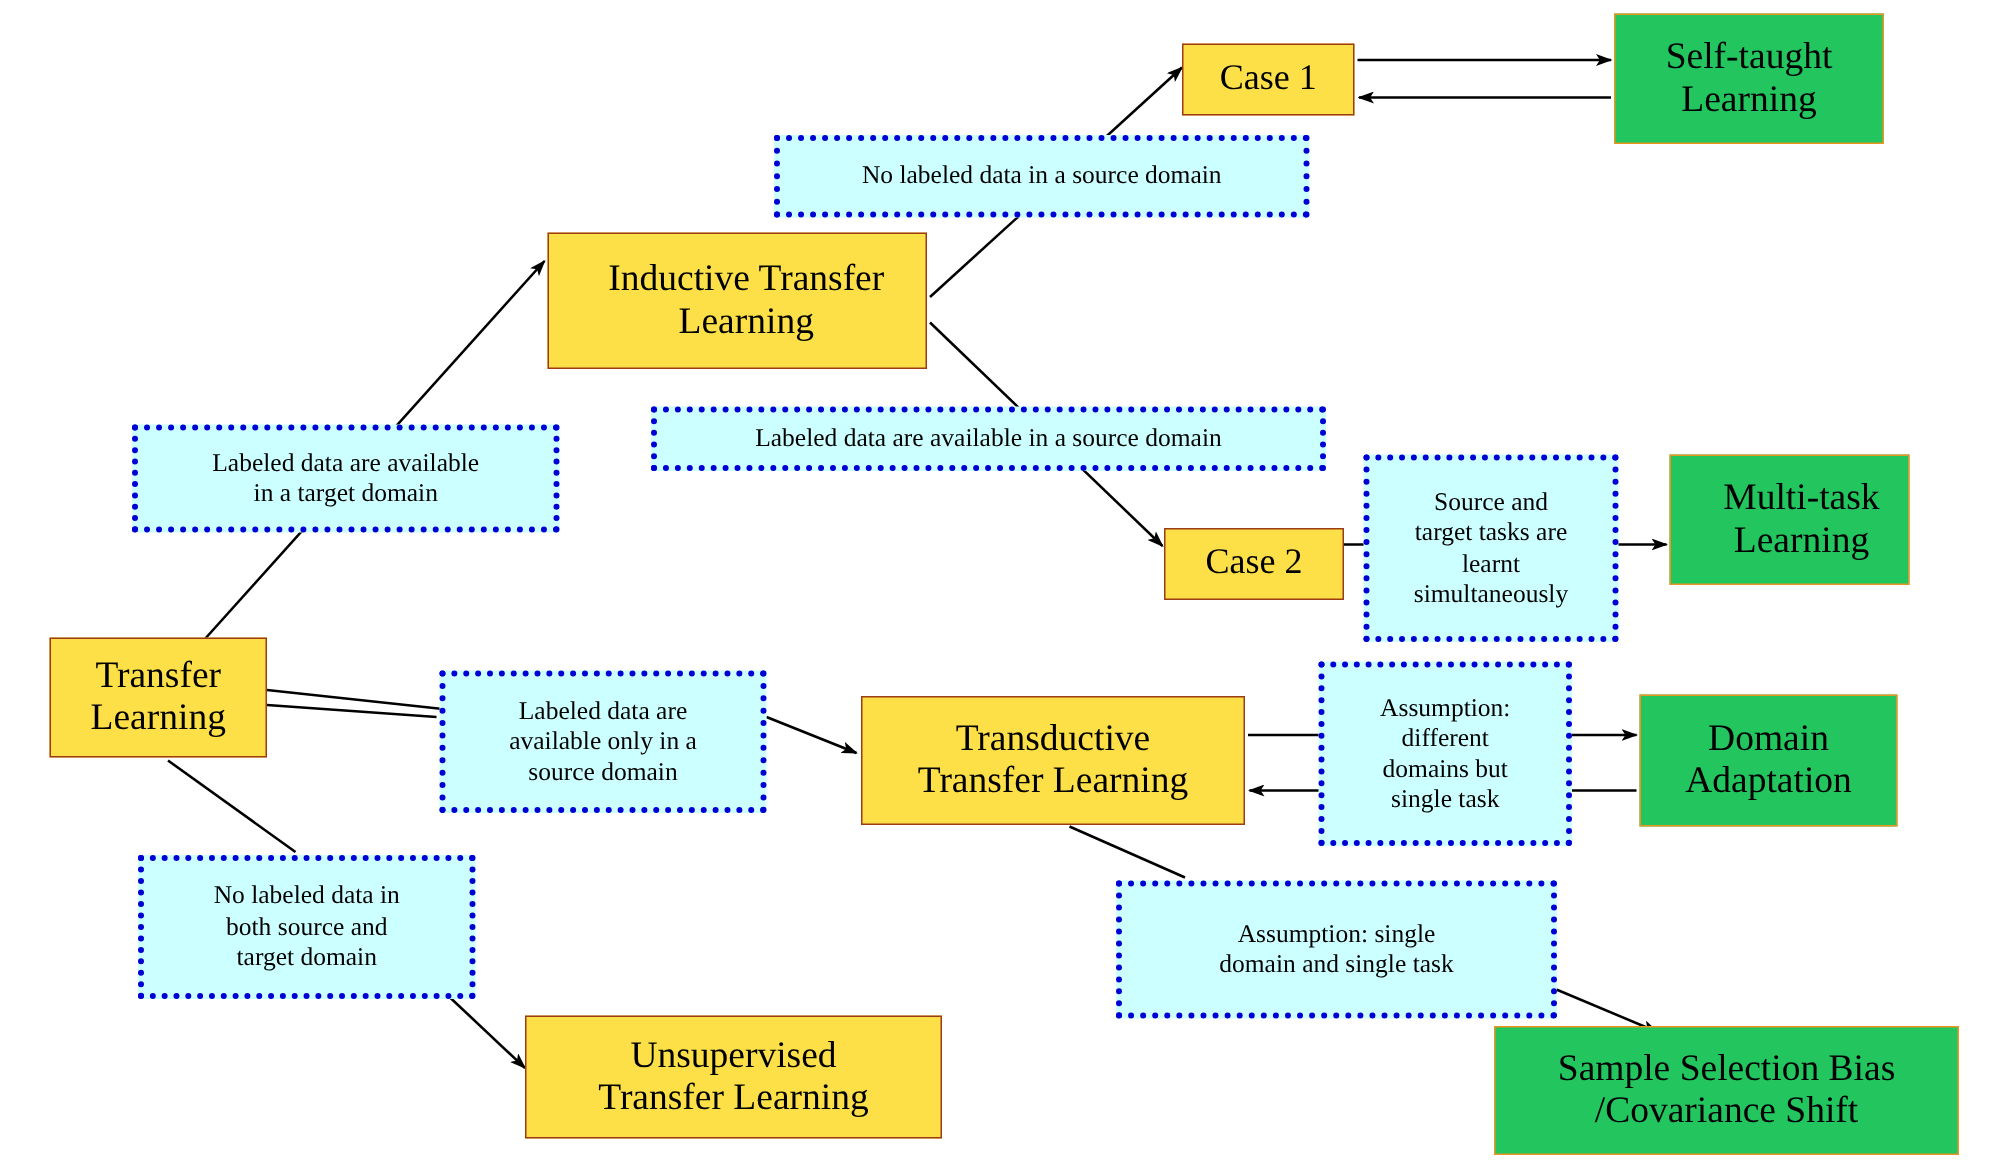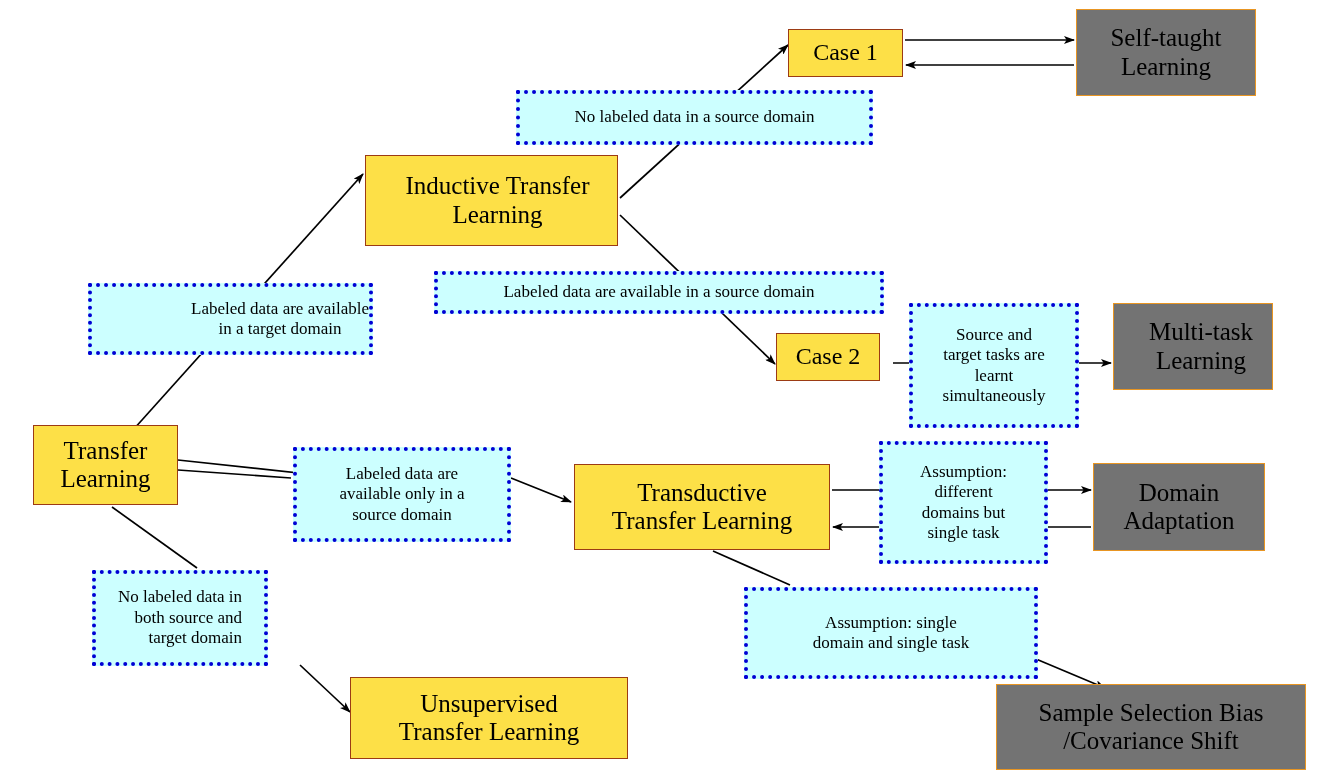--- a/index.html
+++ b/index.html
@@ -33,21 +33,21 @@
     text-align: center;
     color: #000000;
     line-height: 1.14;
     z-index: 2;
   }
   .node-cat {
     background: #fde047;
     border: 1px solid #9c3b14;
   }
   .node-app {
-    background: #737373;
+    background: #22c55e;
     border: 1px solid #e89522;
   }
   .node-cond {
     background: #ccffff;
     border: 4px dotted #0000d4;
     line-height: 1.2;
   }
   .lbl {
     display: block;
     white-space: pre-line;
@@ -96,40 +96,40 @@
         <span class="lbl">Transductive
 Transfer Learning</span>
       </div>
       <div class="node node-cat" style="left: 350px; top: 677px; width: 278px; height: 82px; font-size: 25px;">
         <span class="lbl">Unsupervised
 Transfer Learning</span>
       </div>
       <div class="node node-cat" style="left: 788px; top: 29px; width: 115px; height: 48px; font-size: 24px;">
         <span class="lbl">Case 1</span>
       </div>
-      <div class="node node-cat" style="left: 776px; top: 333px; width: 104px; height: 48px; font-size: 24px;">
+      <div class="node node-cat" style="left: 776px; top: 352px; width: 120px; height: 48px; font-size: 24px;">
         <span class="lbl">Case 2</span>
       </div>
       <div class="node node-app" style="left: 1076px; top: 9px; width: 180px; height: 87px; font-size: 25px;">
         <span class="lbl">Self-taught
 Learning</span>
       </div>
       <div class="node node-app" style="left: 1113px; top: 303px; width: 160px; height: 87px; font-size: 25px; padding-left: 16px;">
         <span class="lbl">Multi-task
 Learning</span>
       </div>
       <div class="node node-app" style="left: 1093px; top: 463px; width: 172px; height: 88px; font-size: 25px;">
         <span class="lbl">Domain
 Adaptation</span>
       </div>
       <div class="node node-app" style="left: 972px; top: 684px; width: 310px; height: 86px; font-size: 25px; margin-left: 24px;">
         <span class="lbl">Sample Selection Bias
 /Covariance Shift</span>
       </div>
-      <div class="node node-cond" style="left: 88px; top: 283px; width: 285px; height: 72px; font-size: 17px; justify-content: flex-end;">
+      <div class="node node-cond" style="left: 88px; top: 283px; width: 285px; height: 72px; font-size: 17px;">
         <span class="lbl">Labeled data are available
 in a target domain</span>
       </div>
       <div class="node node-cond" style="left: 516px; top: 90px; width: 357px; height: 55px; font-size: 17px;">
         <span class="lbl">No labeled data in a source domain</span>
       </div>
       <div class="node node-cond" style="left: 434px; top: 271px; width: 450px; height: 43px; font-size: 17px;">
         <span class="lbl">Labeled data are available in a source domain</span>
       </div>
       <div class="node node-cond" style="left: 909px; top: 303px; width: 170px; height: 125px; font-size: 17px;">
@@ -142,21 +142,21 @@
         <span class="lbl">Labeled data are
 available only in a
 source domain</span>
       </div>
       <div class="node node-cond" style="left: 879px; top: 441px; width: 169px; height: 123px; font-size: 17px;">
         <span class="lbl">Assumption:
 different
 domains but
 single task</span>
       </div>
-      <div class="node node-cond" style="left: 92px; top: 570px; width: 176px; height: 96px; font-size: 17px; text-align: right;">
+      <div class="node node-cond" style="left: 92px; top: 570px; width: 225px; height: 96px; font-size: 17px;">
         <span class="lbl">No labeled data in
 both source and
 target domain</span>
       </div>
       <div class="node node-cond" style="left: 744px; top: 587px; width: 294px; height: 92px; font-size: 17px;">
         <span class="lbl">Assumption: single
 domain and single task</span>
       </div>
     </div>
 

